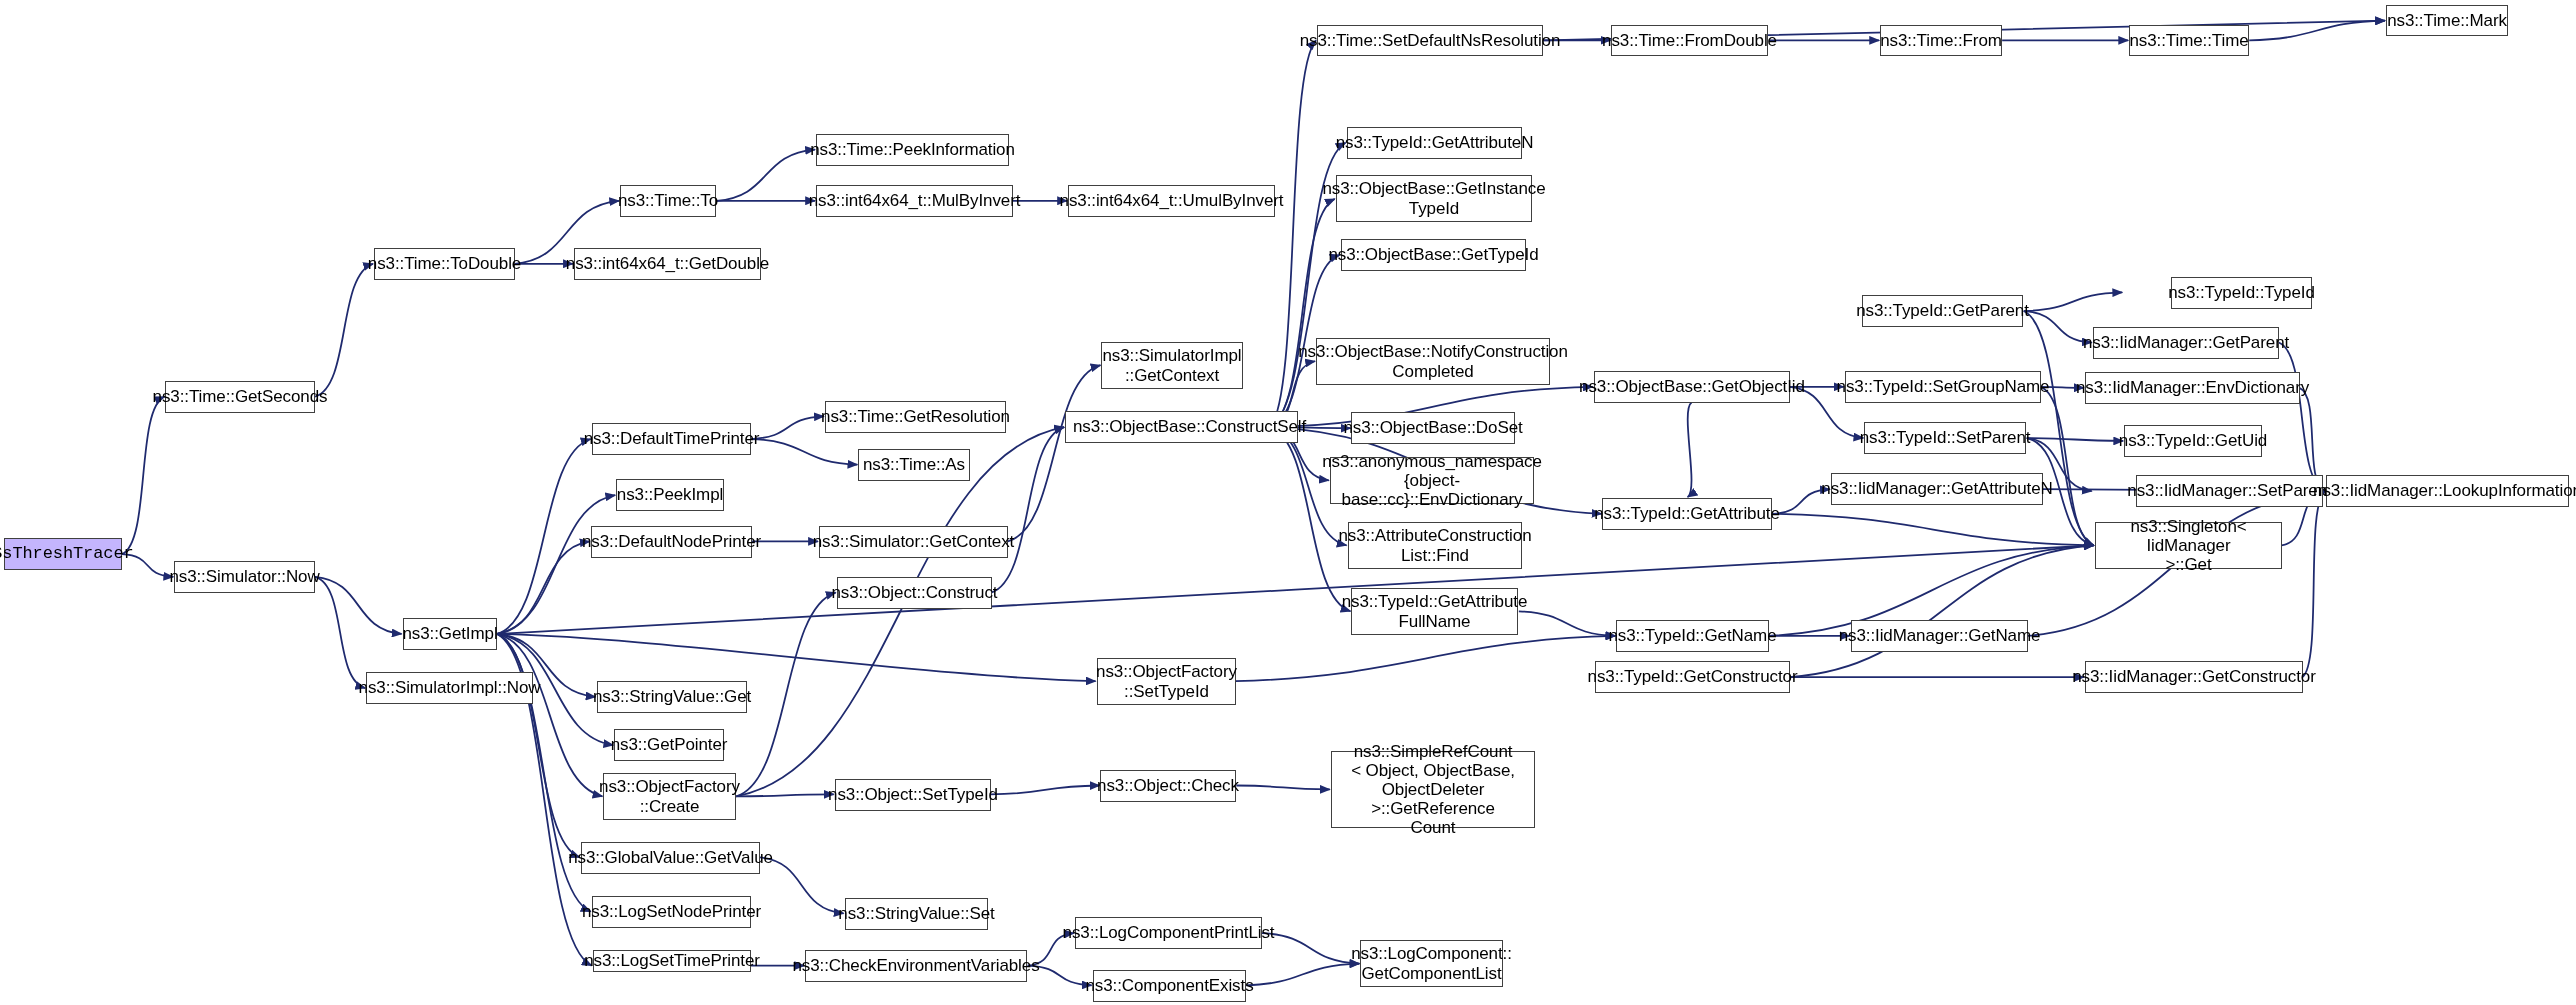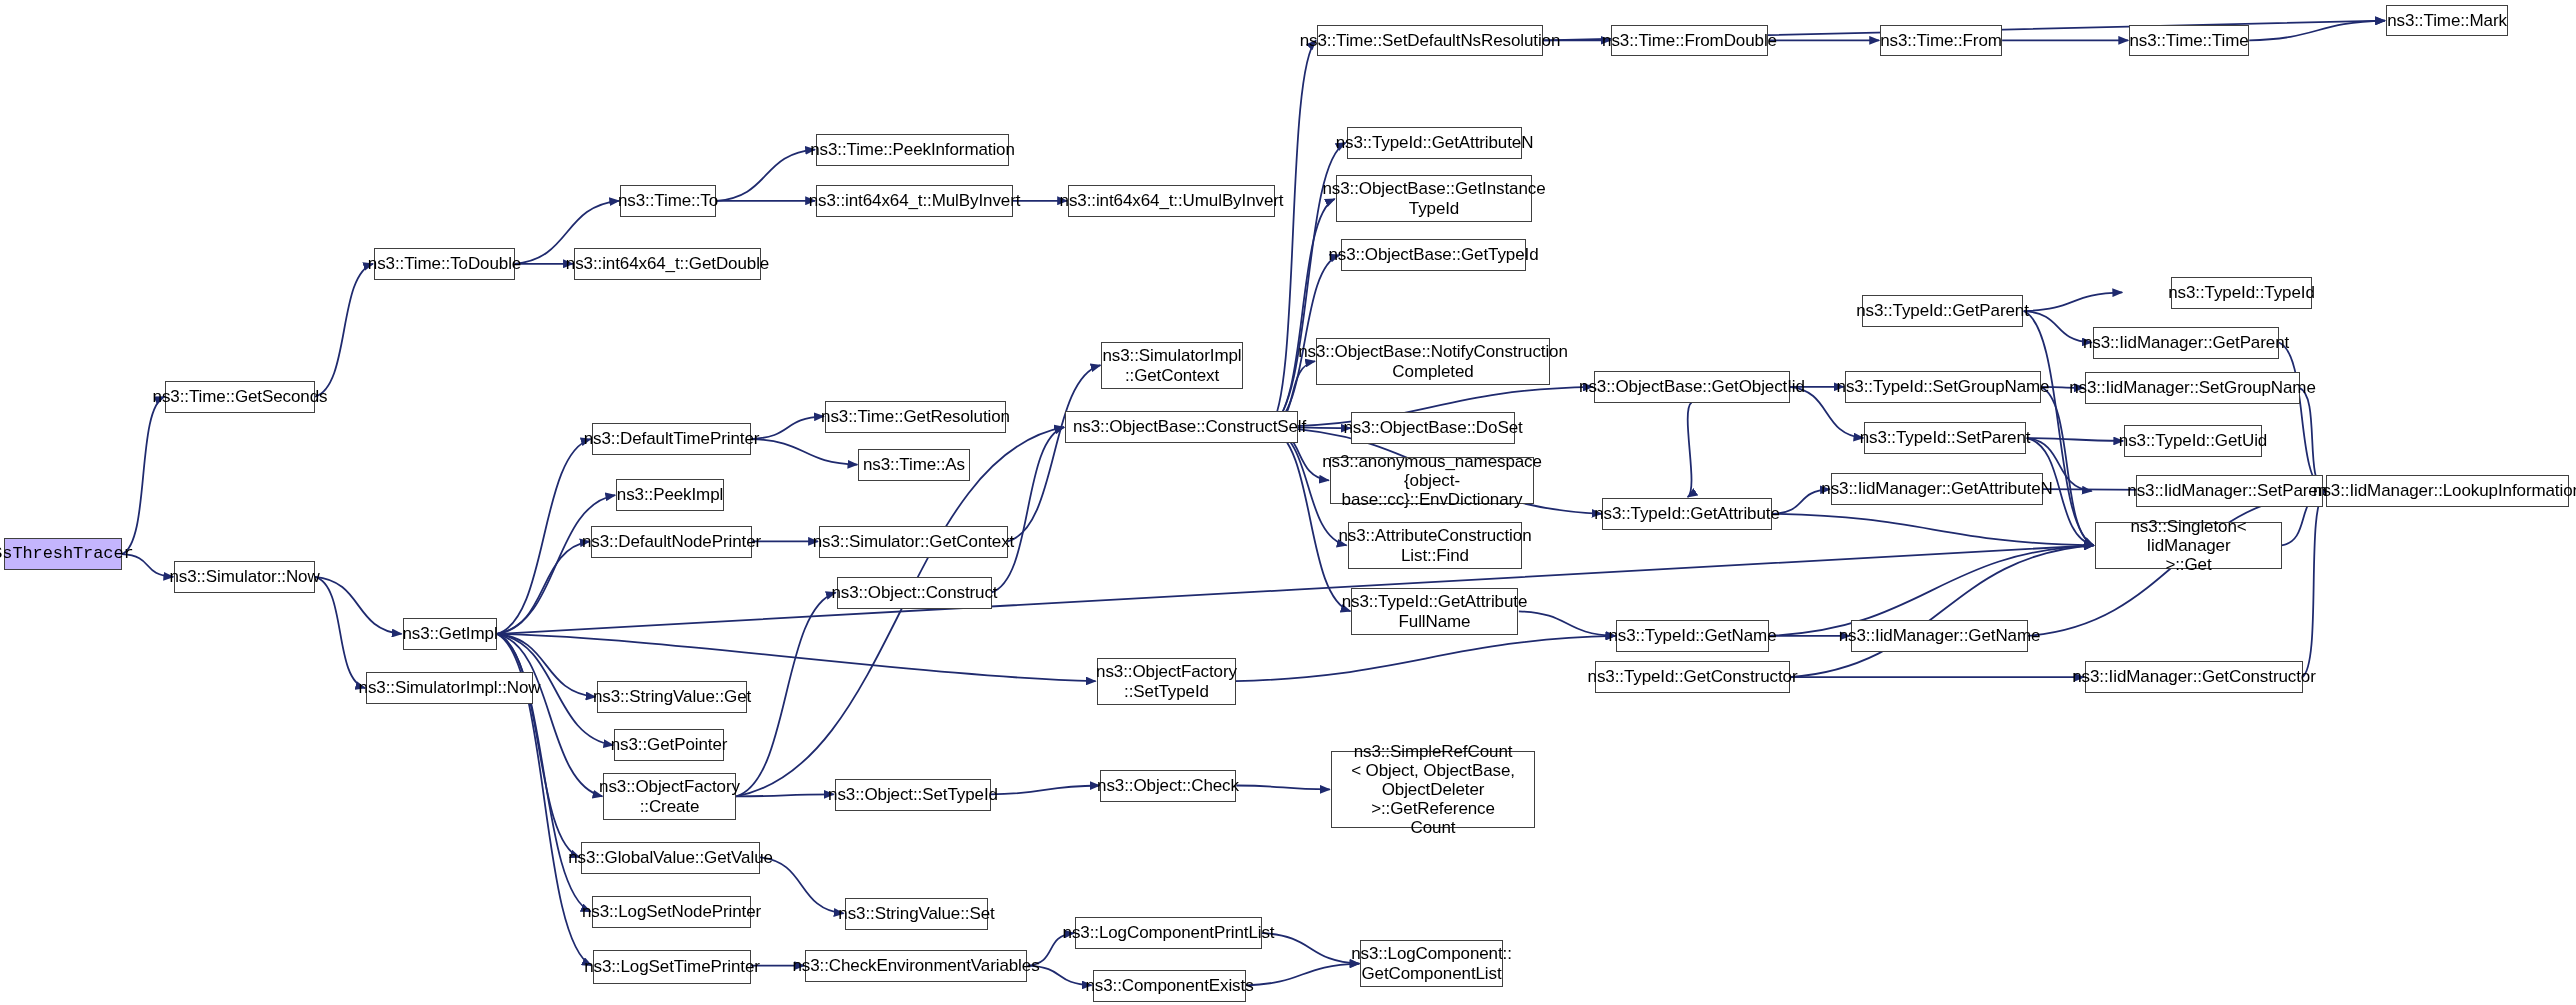--- a/index.html
+++ b/index.html
@@ -150,21 +150,21 @@
       <div class="node" style="left: 574px; top: 248px; width: 187px; height: 31.5px;">ns3::int64x64_t::GetDouble</div>
       <div class="node" style="left: 592px; top: 423px; width: 159px; height: 31.5px;">ns3::DefaultTimePrinter</div>
       <div class="node" style="left: 616px; top: 479px; width: 108px; height: 31.5px;">ns3::PeekImpl</div>
       <div class="node" style="left: 591px; top: 526px; width: 161px; height: 31.5px;">ns3::DefaultNodePrinter</div>
       <div class="node" style="left: 597px; top: 681px; width: 150px; height: 31.5px;">ns3::StringValue::Get</div>
       <div class="node" style="left: 614px; top: 729px; width: 110px; height: 31.5px;">ns3::GetPointer</div>
       <div class="node" style="left: 603px; top: 773px; width: 133px; height: 47px;">ns3::ObjectFactory
 ::Create</div>
       <div class="node" style="left: 581px; top: 842px; width: 179px; height: 31.5px;">ns3::GlobalValue::GetValue</div>
       <div class="node" style="left: 592px; top: 896px; width: 159px; height: 31.5px;">ns3::LogSetNodePrinter</div>
-      <div class="node" style="left: 593px; top: 950px; width: 158px; height: 34px;">ns3::LogSetTimePrinter</div>
+      <div class="node" style="left: 593px; top: 950px; width: 158px; height: 22px;">ns3::LogSetTimePrinter</div>
       <div class="node" style="left: 816px; top: 134px; width: 193px; height: 31.5px;">ns3::Time::PeekInformation</div>
       <div class="node" style="left: 816px; top: 185px; width: 197px; height: 31.5px;">ns3::int64x64_t::MulByInvert</div>
       <div class="node" style="left: 1068px; top: 185px; width: 207px; height: 31.5px;">ns3::int64x64_t::UmulByInvert</div>
       <div class="node" style="left: 825px; top: 401px; width: 181px; height: 31.5px;">ns3::Time::GetResolution</div>
       <div class="node" style="left: 858px; top: 449px; width: 112px; height: 31.5px;">ns3::Time::As</div>
       <div class="node" style="left: 819px; top: 526px; width: 189px; height: 31.5px;">ns3::Simulator::GetContext</div>
       <div class="node" style="left: 837px; top: 577px; width: 155px; height: 31.5px;">ns3::Object::Construct</div>
       <div class="node" style="left: 835px; top: 779px; width: 156px; height: 31.5px;">ns3::Object::SetTypeId</div>
       <div class="node" style="left: 845px; top: 898px; width: 143px; height: 31.5px;">ns3::StringValue::Set</div>
       <div class="node" style="left: 805px; top: 950px; width: 222px; height: 31.5px;">ns3::CheckEnvironmentVariables</div>
@@ -189,21 +189,21 @@
       <div class="node" style="left: 1594px; top: 371px; width: 196px; height: 31.5px;">ns3::ObjectBase::GetObjectIid</div>
       <div class="node" style="left: 1602px; top: 498px; width: 170px; height: 31.5px;">ns3::TypeId::GetAttribute</div>
       <div class="node" style="left: 1616px; top: 620px; width: 153px; height: 31.5px;">ns3::TypeId::GetName</div>
       <div class="node" style="left: 1595px; top: 661px; width: 195px; height: 31.5px;">ns3::TypeId::GetConstructor</div>
       <div class="node" style="left: 1862px; top: 295px; width: 161px; height: 31.5px;">ns3::TypeId::GetParent</div>
       <div class="node" style="left: 1845px; top: 371px; width: 196px; height: 31.5px;">ns3::TypeId::SetGroupName</div>
       <div class="node" style="left: 1864px; top: 422px; width: 162px; height: 31.5px;">ns3::TypeId::SetParent</div>
       <div class="node" style="left: 1831px; top: 473px; width: 212px; height: 31.5px;">ns3::IidManager::GetAttributeN</div>
       <div class="node" style="left: 2123px; top: 277px; width: 141px; height: 31.5px; margin-left: 48px;">ns3::TypeId::TypeId</div>
       <div class="node" style="left: 2093px; top: 327px; width: 186px; height: 31.5px;">ns3::IidManager::GetParent</div>
-      <div class="node" style="left: 2085px; top: 372px; width: 215px; height: 31.5px;">ns3::IidManager::SetGroupName</div>
+      <div class="node" style="left: 2085px; top: 372px; width: 215px; height: 31.5px;">ns3::IidManager::EnvDictionary</div>
       <div class="node" style="left: 2124px; top: 425px; width: 138px; height: 31.5px;">ns3::TypeId::GetUid</div>
       <div class="node" style="left: 2093px; top: 475px; width: 187px; height: 31.5px; margin-left: 43px;">ns3::IidManager::SetParent</div>
       <div class="node" style="left: 2326px; top: 475px; width: 243px; height: 31.5px;">ns3::IidManager::LookupInformation</div>
       <div class="node" style="left: 2095px; top: 522px; width: 187px; height: 47px;">ns3::Singleton&lt; IidManager
 &gt;::Get</div>
       <div class="node" style="left: 1851px; top: 620px; width: 177px; height: 31.5px;">ns3::IidManager::GetName</div>
       <div class="node" style="left: 2085px; top: 661px; width: 218px; height: 31.5px;">ns3::IidManager::GetConstructor</div>
       <div class="node" style="left: 1331px; top: 751px; width: 204px; height: 77px;">ns3::SimpleRefCount
 &lt; Object, ObjectBase,
 ObjectDeleter &gt;::GetReference

